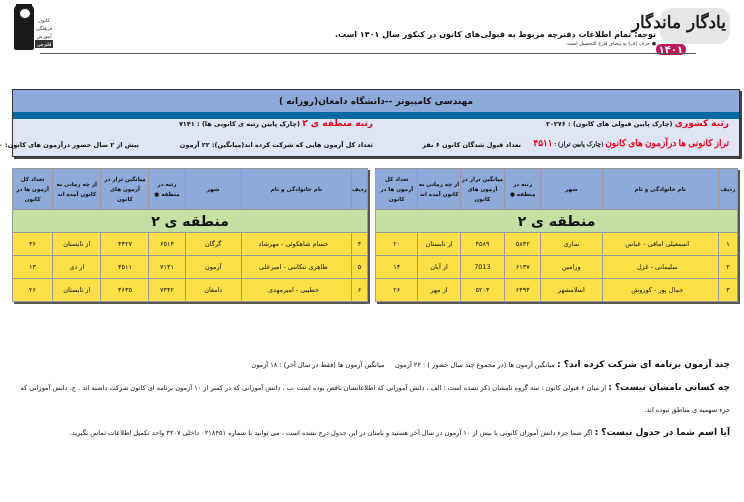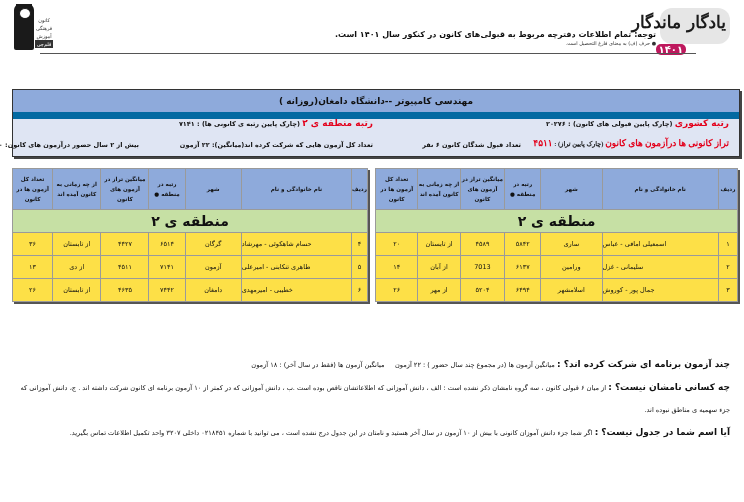--- a/index.html
+++ b/index.html
@@ -36,21 +36,21 @@
   .red { color:#e3001b; font-size:9px; }
   .redv { color:#e3001b; font-size:9px; }
 
   
   .tbl { position:absolute; top:168px; border:1px solid #333; box-shadow:2px 2px 0 #555; border-collapse:collapse; direction:rtl; font-size:6.5px; }
   .tbl td, .tbl th { border:1px solid #9a9a9a; text-align:center; padding:0; }
   .tbl th { background:#8eaadb; font-weight:bold; font-size:5.6px; line-height:10px; height:40px; }
   .tbl tr.region td { background:#c6e0a4; font-weight:bold; font-size:14px; height:22px; }
   .tbl tr.row td { height:22px; background:#fde047; }
   .tbl td.rank { background:#c6e0a4;margin-top:27px; }
-  .tbl td.name { text-align:left; padding-right:6px; }
+  .tbl td.name { text-align:center; padding-right:6px; }
   .tbl-right { left:375px; width:363px; }
   .tbl-left { left:12px; width:356px; }
 
   
   .bottom { position:absolute; right:14px; top:353px; width:720px; direction:rtl; text-align:right; font-size:6.6px; line-height:22px; }
   .bottom .q { font-weight:bold; font-size:9px; }
   .bottom p { margin:0; }
 </style>
 </head>
 <body>

